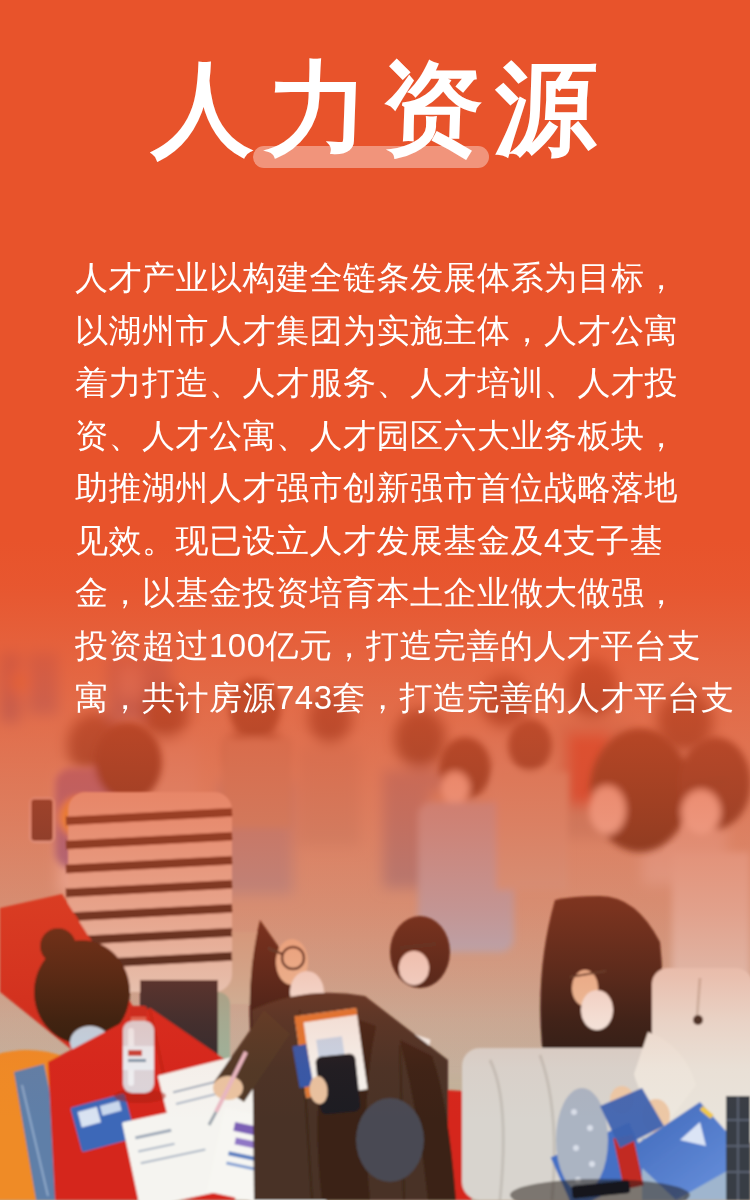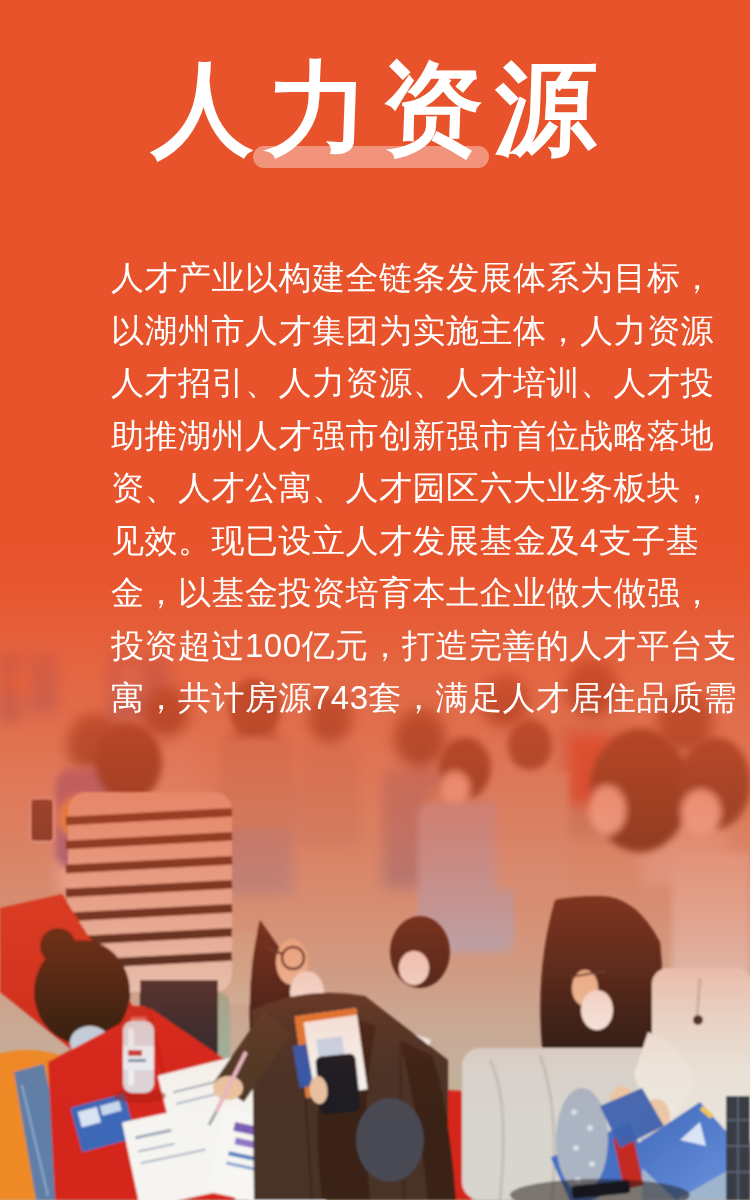--- a/index.html
+++ b/index.html
@@ -37,21 +37,21 @@
     font-family:"DejaVu Serif",serif;font-weight:700;
     font-size:102px;line-height:1.1;letter-spacing:12px;text-indent:12px;
     transform:skewX(-2deg);
   }
   
   .body-text{
     position:absolute;left:75px;top:252px;width:630px;z-index:5;
     color:#FFFFFF;font-size:33px;line-height:52.5px;
     letter-spacing:0.5px;
   }
-  .body-text .line{white-space:nowrap;height:52.5px;margin-left:36px;}
+  .body-text .line{white-space:nowrap;height:52.5px;}
 </style>
 </head>
 <body>
 
 <div class="poster">
 
   <div class="photo">
     <svg width="750" height="660" viewBox="0 0 750 660" xmlns="http://www.w3.org/2000/svg">
       <defs>
         <filter id="b7" x="-20%" y="-20%" width="140%" height="140%">
@@ -301,23 +301,23 @@
   </div>
   <div class="photo-tint"></div>
 
   <div class="title-wrap">
     <div class="title-band"></div>
     <h1 class="page-title">人力资源</h1>
   </div>
 
   <div class="body-text">
       <div class="line">人才产业以构建全链条发展体系为目标，</div>
-      <div class="line">以湖州市人才集团为实施主体，人力资源</div>
-      <div class="line">人才招引、人力资源、人才培训、人才投</div>
+      <div class="line">以湖州市人才集团为实施主体，人才公寓</div>
+      <div class="line">着力打造、人才服务、人才培训、人才投</div>
+      <div class="line">资、人才公寓、人才园区六大业务板块，</div>
       <div class="line">助推湖州人才强市创新强市首位战略落地</div>
-      <div class="line">资、人才公寓、人才园区六大业务板块，</div>
       <div class="line">见效。现已设立人才发展基金及4支子基</div>
       <div class="line">金，以基金投资培育本土企业做大做强，</div>
       <div class="line">投资超过100亿元，打造完善的人才平台支</div>
-      <div class="line">寓，共计房源743套，满足人才居住品质需</div>
+      <div class="line">寓，共计房源743套，打造完善的人才平台支</div>
     </div>
 
 </div>
 
 </body></html>

